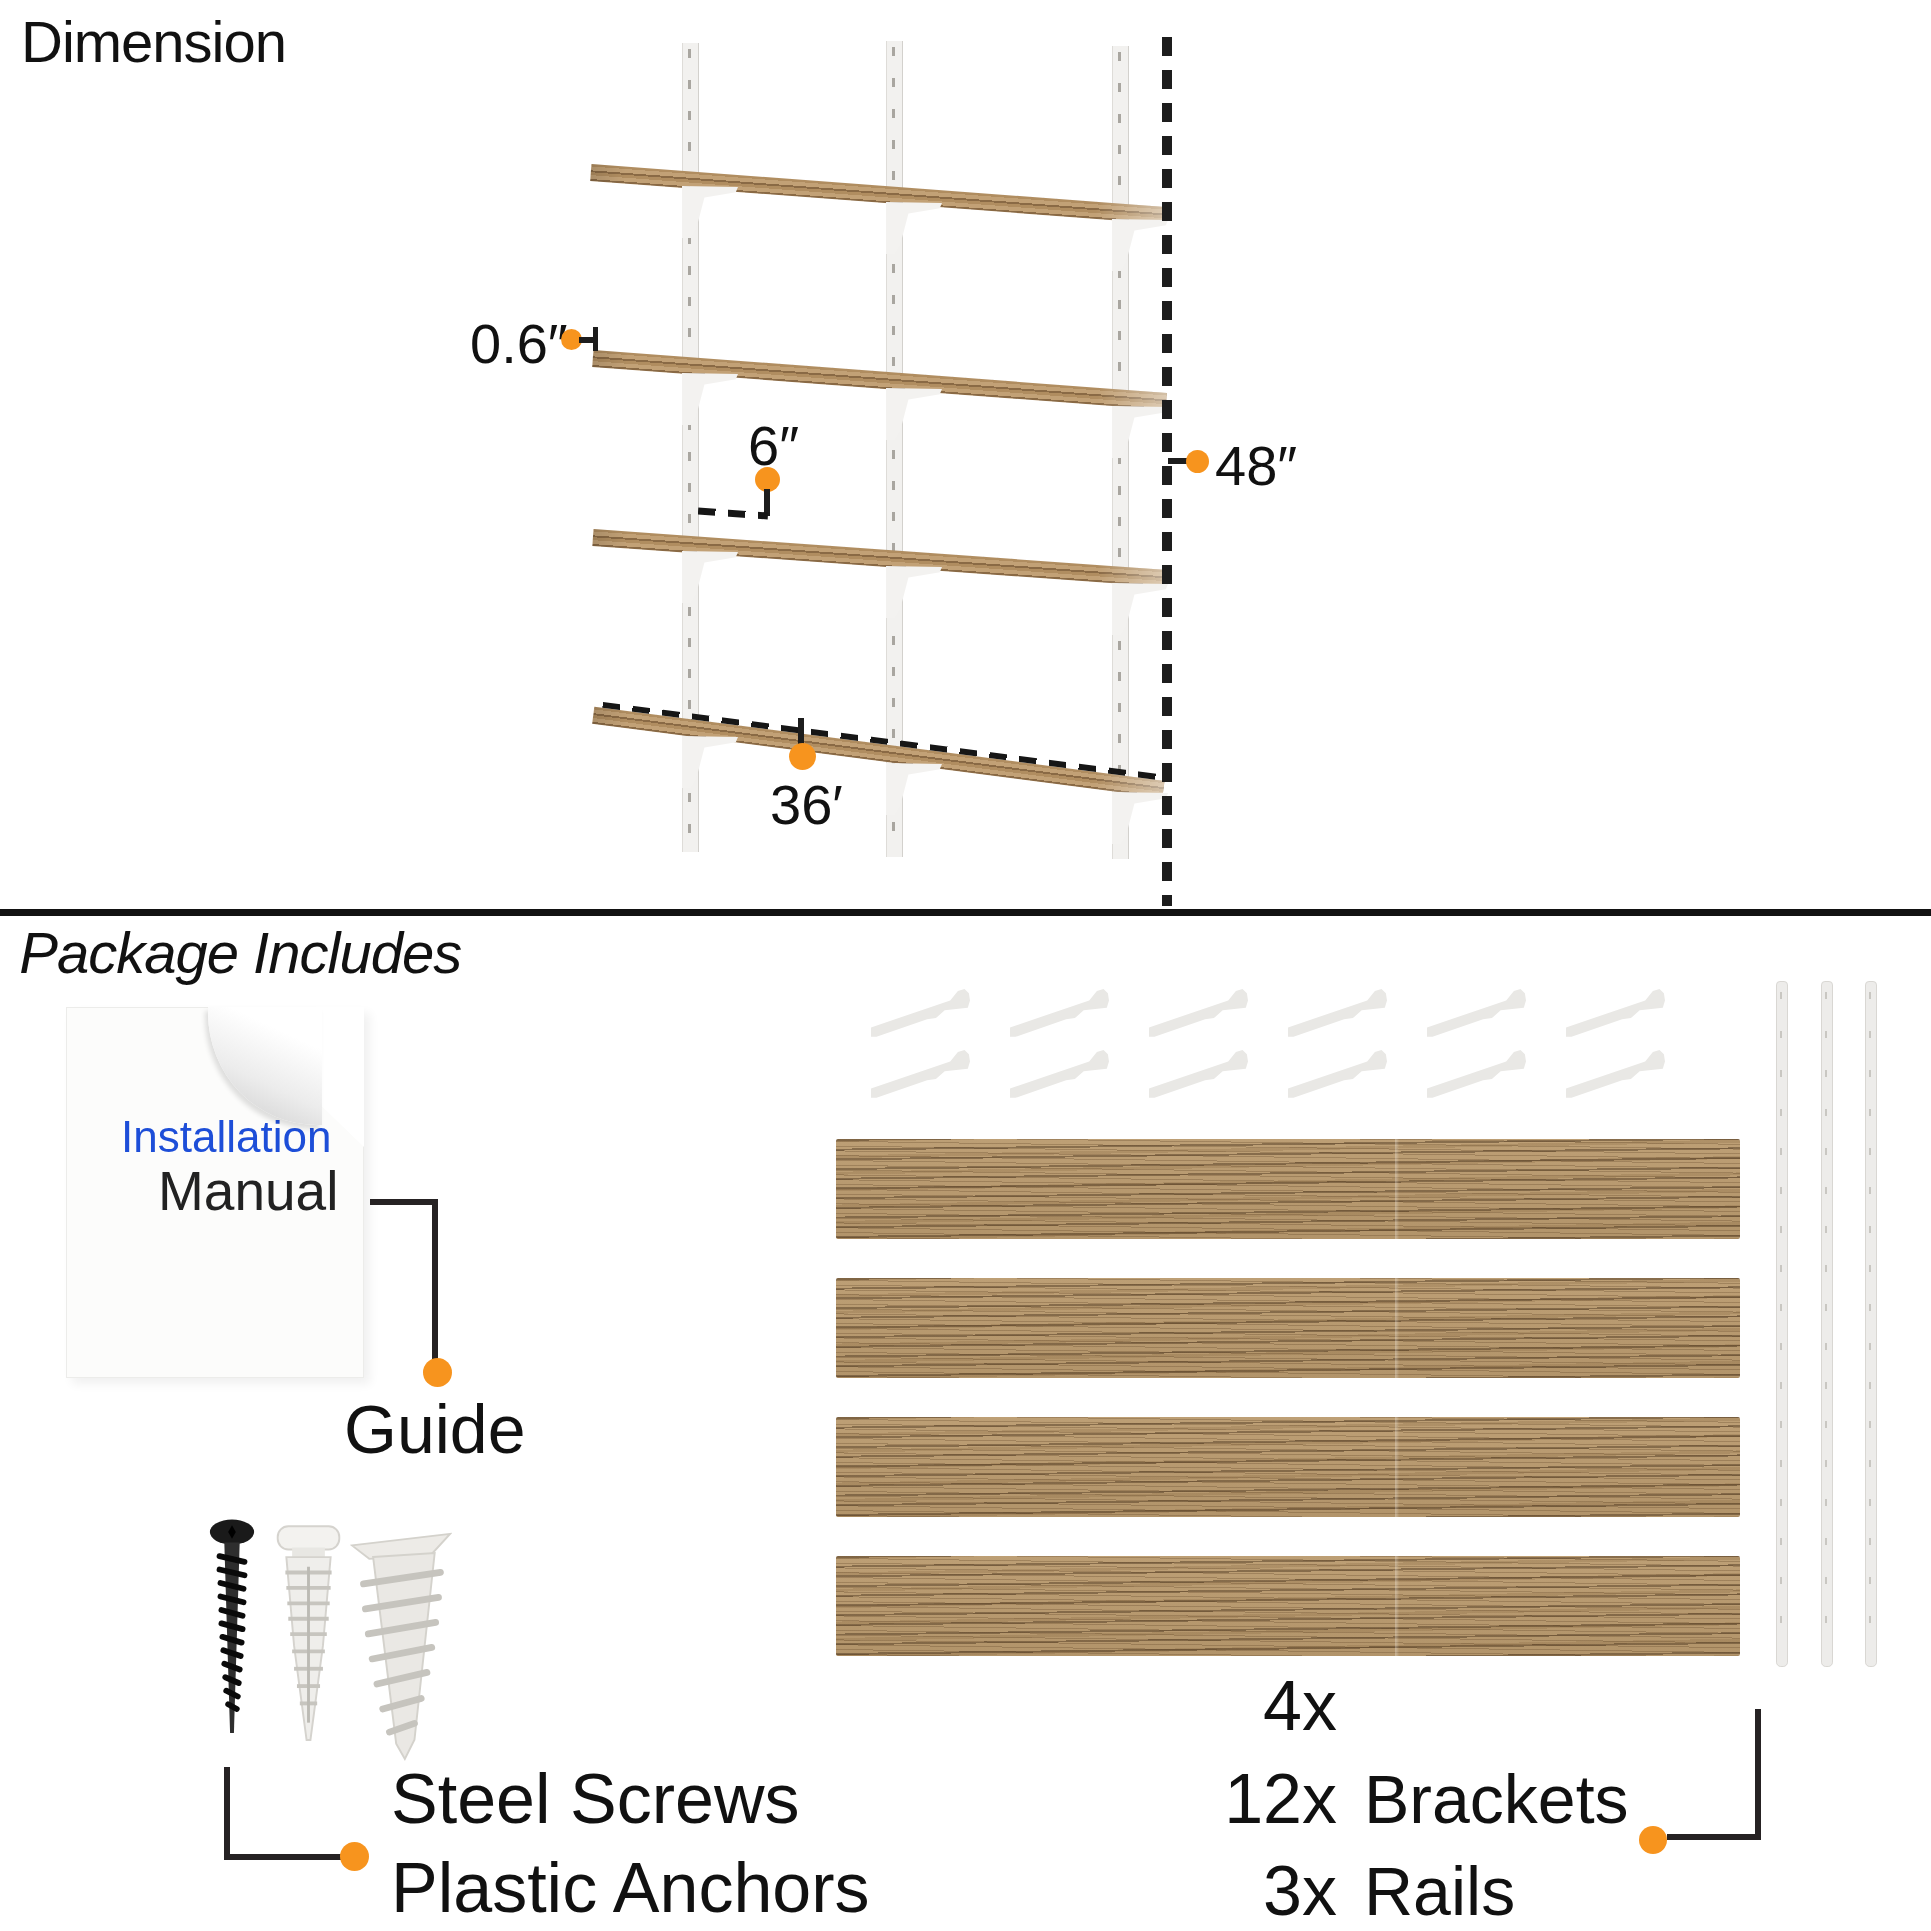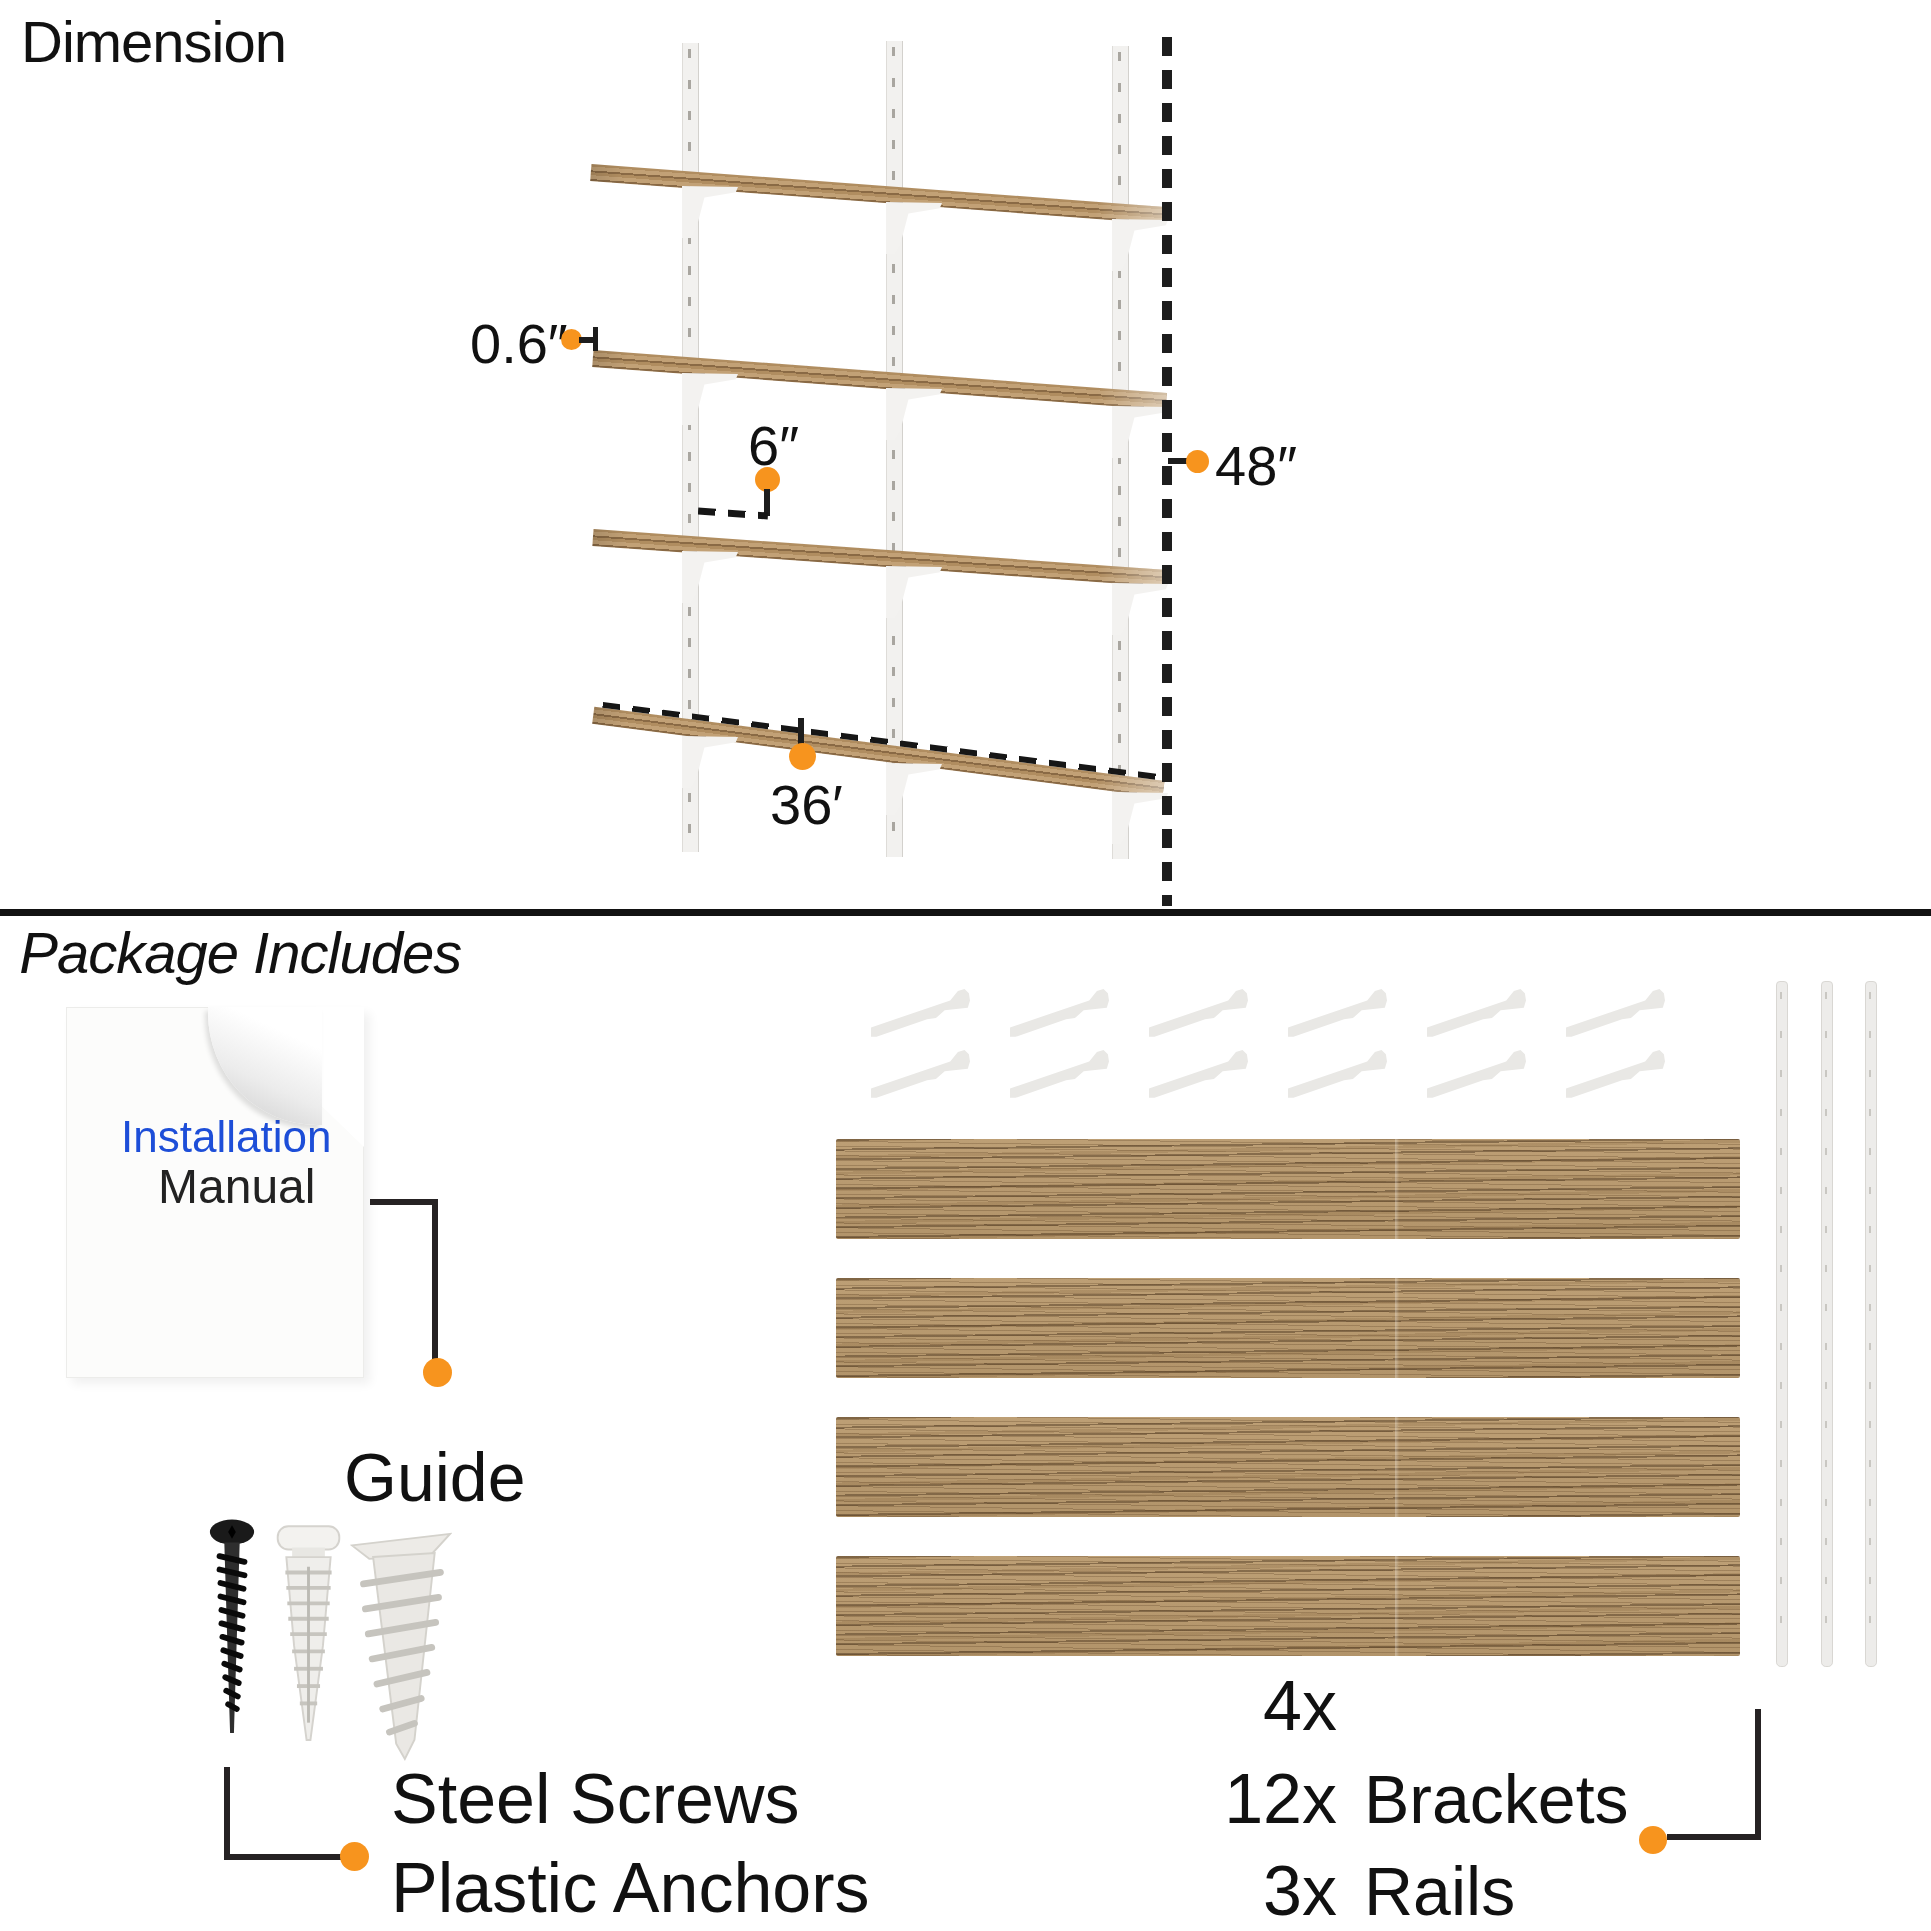--- a/index.html
+++ b/index.html
@@ -35,21 +35,21 @@
   .divider{position:absolute;left:0;width:1931px;height:6.8px;background:#121212;}
   
   .sheet{position:absolute;left:66px;top:1007px;width:296px;height:369px;background:#fcfcfb;
          border:1px solid #ececea;box-shadow:5.8px 5.8px 9.7px rgba(0,0,0,.06);}
   .sheet .cut{position:absolute;top:-1px;right:-1px;width:145px;height:140px;background:#ffffff;
          clip-path:polygon(0 0,100% 0,100% 100%);}
   .sheet .flap{position:absolute;top:-1px;right:41px;width:114px;height:118px;
          background:linear-gradient(205deg,#ffffff 25%,#ececec 60%,#c9c9c9 100%);
          border-radius:0 0 0 95%;box-shadow:-2.9px 3.9px 5.8px rgba(0,0,0,.12);}
   .sheet .l1{position:absolute;left:54px;top:104px;font-size:44px;color:#1d4ed8;white-space:nowrap;}
-  .sheet .l2{position:absolute;left:91px;top:151px;font-size:48px;color:#222;}
+  .sheet .l2{position:absolute;left:91px;top:151px;font-size:55px;color:#222;}
   .big-label{font-size:70px;color:#111;white-space:nowrap;}
   .pbracket{position:absolute;width:110px;height:52px;background:#e9e8e5;
       clip-path:polygon(0 74%,72% 22%,79% 4%,85% 0,89% 8%,90% 22%,88% 36%,67% 41%,59% 56%,51% 58%,5% 92%,0 92%);}
   .board{position:absolute;left:836px;width:904px;height:100px;border-radius:1.9px;
       background:
         linear-gradient(90deg,rgba(0,0,0,0) 0 61.8%,rgba(255,255,255,.30) 61.9%,rgba(0,0,0,0) 62.3%),
         repeating-linear-gradient(179.3deg,rgba(62,41,20,.42) 0 1.9px,rgba(0,0,0,0) 1.9px 9.7px),
         repeating-linear-gradient(180.8deg,rgba(96,68,38,.30) 0 1px,rgba(0,0,0,0) 1px 4.8px),
         repeating-linear-gradient(179deg,rgba(133,102,63,.25) 0 2.9px,rgba(0,0,0,0) 2.9px 16.4px),
         linear-gradient(#bd9f75,#b2946a);}
@@ -128,21 +128,21 @@
 
 <div class="sheet">
   <div class="l1">Installation</div>
   <div class="l2">Manual</div>
   <div class="cut"></div>
   <div class="flap"></div>
 </div>
 <div class="connector" style="left:370px;top:1199px;width:68px;height:5.8px;"></div>
 <div class="connector" style="left:432px;top:1199px;width:5.8px;height:166px;"></div>
 <div class="dot" style="left:423px;top:1358px;width:29px;height:29px;"></div>
-<div class="abs big-label" style="left:344px;top:1390px;font-size:68px;margin-top:48px;">Guide</div>
+<div class="abs big-label" style="left:344px;top:1390px;font-size:68px;">Guide</div>
 
 <svg class="fastener-svg" style="left:207px;top:1518px;" width="50" height="230" viewBox="0 0 52 238">
   <ellipse cx="26" cy="14" rx="23" ry="13" fill="#1a1a1a"></ellipse>
   <path d="M26 7 l4 7 -4 7 -4 -7 z" fill="#000"></path>
   <path d="M18 25 h16 l-6 198 h-4 z" fill="#2e2e2e"></path>
   <g stroke="#0a0a0a" stroke-width="6" stroke-linecap="round">
     <line x1="13" y1="39" x2="39" y2="45"></line>
       <line x1="13" y1="53" x2="39" y2="59"></line>
     <line x1="14" y1="67" x2="38" y2="73"></line>
       <line x1="14" y1="81" x2="38" y2="87"></line>

